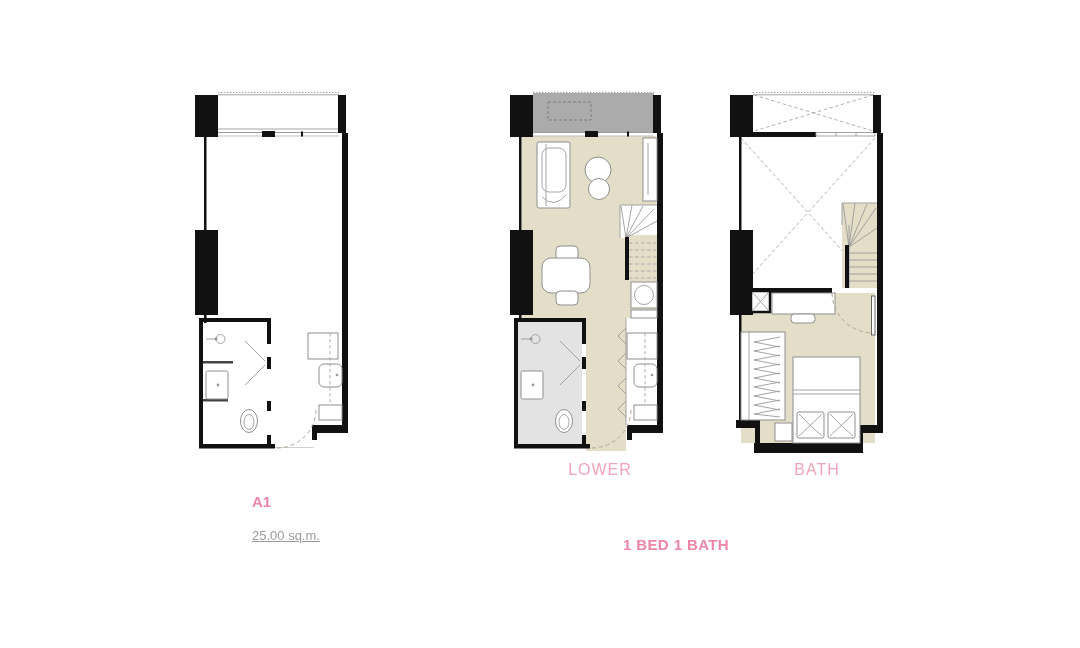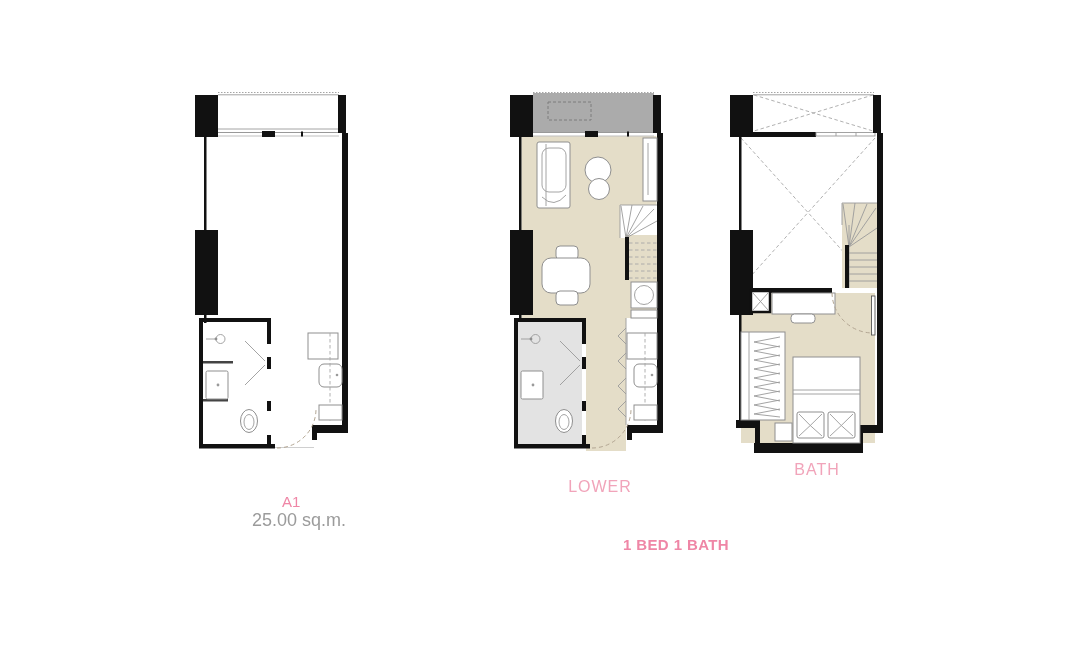--- a/index.html
+++ b/index.html
@@ -5,24 +5,24 @@
   html,body{margin:0;padding:0;background:#fff;}
   .canvas{
     position:relative;width:1080px;height:648px;background:#fff;overflow:hidden;
     font-family:"Liberation Sans",sans-serif;
   }
   .plan-svg{position:absolute;top:85px;width:160px;height:380px;}
   #plan-a1{left:193px;}
   #plan-lower{left:508px;}
   #plan-upper{left:728px;}
   .lbl{position:absolute;white-space:nowrap;}
-  .unit-code{left:252px;top:493px;font-size:15px;font-weight:normal;color:var(--pink-bold,#ef86a6);margin-left:30px;}
-  .unit-area{left:252px;top:510px;font-size:18px;color:var(--gray-text,#9b9b9b);}
+  .unit-code{left:252px;top:493px;font-size:15px;font-weight:bold;color:var(--pink-bold,#ef86a6);}
+  .unit-area{left:252px;top:528px;font-size:13px;color:var(--gray-text,#9b9b9b);text-decoration:underline;}
   .floor-label{font-size:16px;font-weight:500;letter-spacing:1px;color:var(--pink-light,#f1a4ba);transform:translateX(-50%);}
-  .lower-label{left:600px;top:478px;}
+  .lower-label{left:600px;top:461px;}
   .upper-label{left:817px;top:461px;}
   .footer-line{font-size:15px;font-weight:bold;letter-spacing:.4px;color:var(--pink-bold,#ef86a6);transform:translateX(-50%);}
   .footer-1{left:701px;top:511px;}
   .footer-2{left:676px;top:536px;}
   svg .wall{fill:var(--wall-black,#111);}
   svg .furn{fill:#fff;stroke:#8f8f8f;stroke-width:1;}
   svg .thin{stroke:#9a9a9a;stroke-width:0.9;fill:none;}
   svg .dash{stroke:#a7a7a7;stroke-width:0.9;fill:none;stroke-dasharray:3.5 2.5;}
   svg .doorarc{stroke:#b3a693;stroke-width:1;fill:none;stroke-dasharray:4 3;}
 </style>

